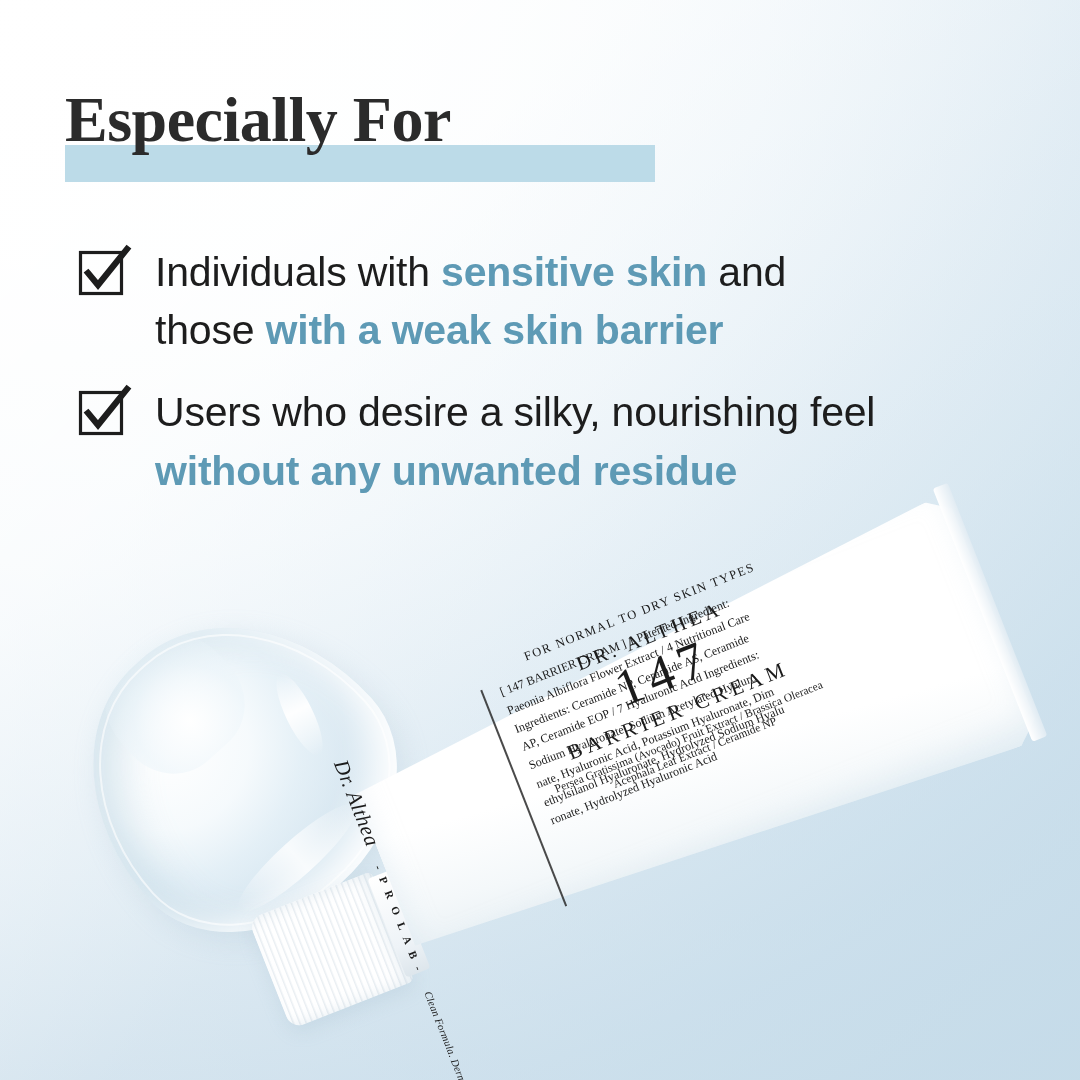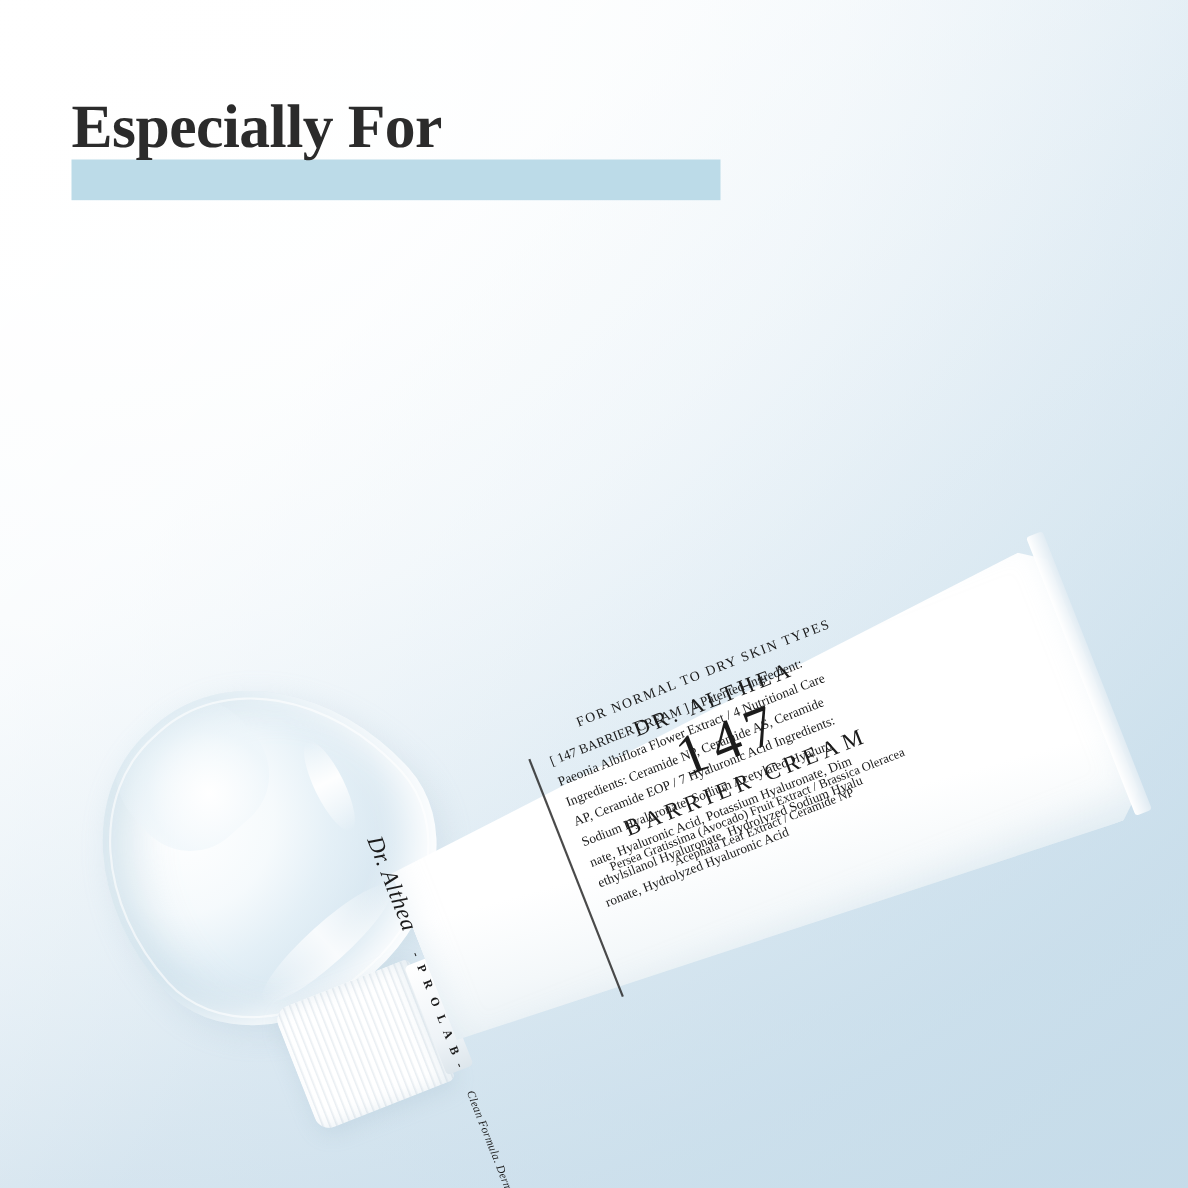--- a/index.html
+++ b/index.html
@@ -21,21 +21,21 @@
 
   
   #title-wrap{position:absolute;left:65px;top:88px;}
   .hl-bar{
     position:absolute;left:0;top:57px;width:590px;height:37px;
     background:#bcdbe8;
   }
   #title{
     position:relative;
     font-family:"Liberation Serif","DejaVu Serif",serif;
-    font-weight:700;font-size:56px;line-height:1;color:#2b2b2b;
+    font-weight:700;font-size:64px;line-height:1;color:#2b2b2b;
     letter-spacing:-0.5px;white-space:nowrap;
   }
 
   
   #list{position:absolute;left:78px;top:243px;width:960px;}
   .row{position:relative;margin-bottom:24px;}
   .cbox{
     position:absolute;left:0;top:4px;width:50px;height:50px;
   }
   .cbox svg{display:block;overflow:visible;}
@@ -158,22 +158,54 @@
 <div id="stage">
   <div class="bg-tint"></div>
 
   <div id="title-wrap">
     <div class="hl-bar"></div>
     <div id="title">Especially For</div>
   </div>
 
   <div id="list">
 
-
-
+    <div class="row">
+      <span class="cbox">
+        <svg width="50" height="50" viewBox="0 0 50 50">
+          <rect x="2.5" y="5.5" width="41" height="41" fill="none" stroke="#1d1d1d" stroke-width="3.2"></rect>
+          <path d="M10 26 L20 38 L49 2" fill="none" stroke="#1d1d1d" stroke-width="6.2" stroke-linecap="square" stroke-linejoin="miter"></path>
+        </svg>
+      </span>
+      <div class="rtext">
+        <span class="ln">
+          <span>Individuals with </span><span class="hi">sensitive skin</span><span> and</span>
+        </span>
+        <span class="ln">
+          <span>those </span><span class="hi">with a weak skin barrier</span>
+        </span>
+      </div>
+    </div>
+
+
+    <div class="row">
+      <span class="cbox">
+        <svg width="50" height="50" viewBox="0 0 50 50">
+          <rect x="2.5" y="5.5" width="41" height="41" fill="none" stroke="#1d1d1d" stroke-width="3.2"></rect>
+          <path d="M10 26 L20 38 L49 2" fill="none" stroke="#1d1d1d" stroke-width="6.2" stroke-linecap="square" stroke-linejoin="miter"></path>
+        </svg>
+      </span>
+      <div class="rtext">
+        <span class="ln">
+          <span>Users who desire a silky, nourishing feel</span>
+        </span>
+        <span class="ln">
+          <span class="hi">without any unwanted residue</span>
+        </span>
+      </div>
+    </div>
 
   </div>
 
   <div id="swatch">
     <div class="drop"></div>
     <div class="tip"></div>
     <div class="rim"></div>
     <div class="gloss"></div>
     <div class="gloss2"></div>
   </div>

